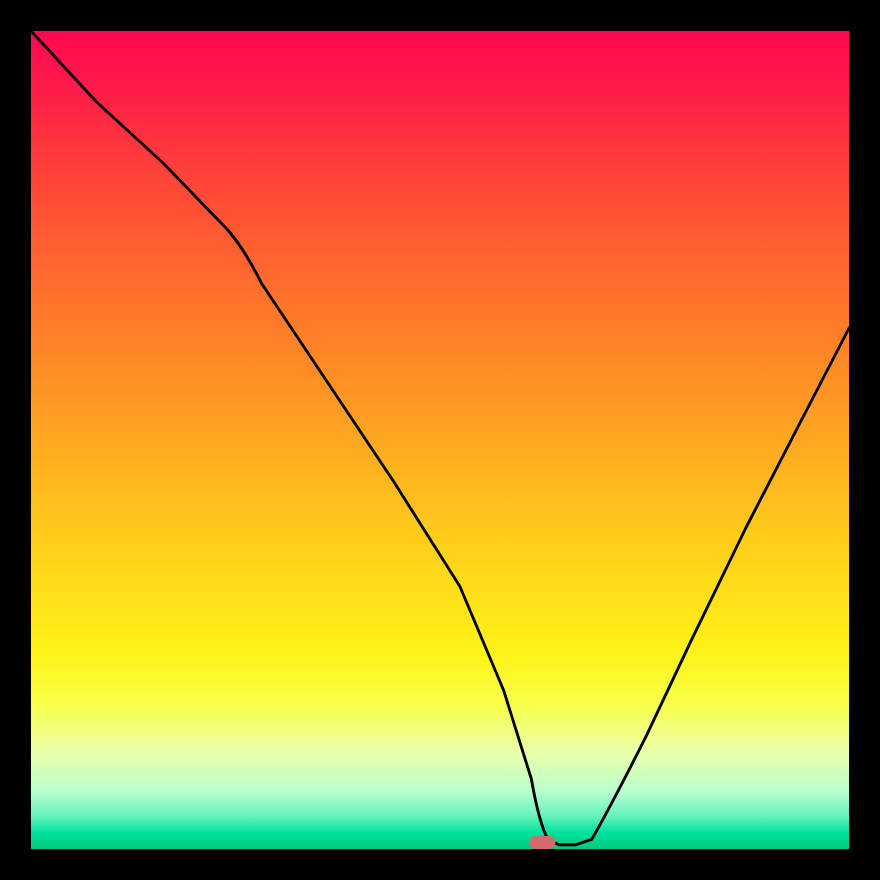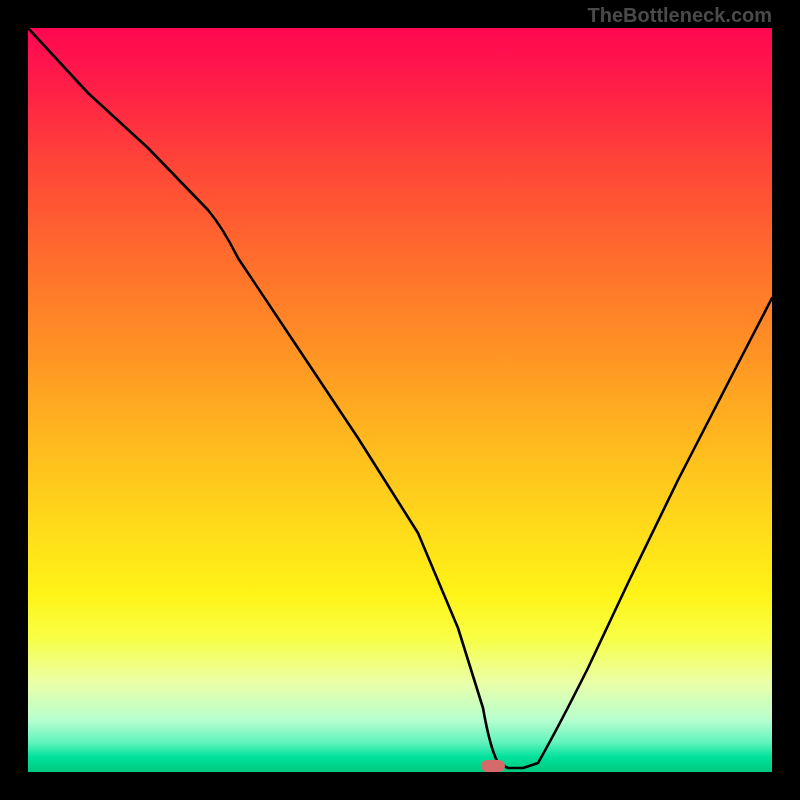--- a/index.html
+++ b/index.html
@@ -102,15 +102,14 @@
                Q 530 700 560 640
                L 600 555
                L 650 452
                L 700 355
                L 744 270"></path>
     </svg>
 
     <div class="marker" id="marker" style="left: 62.5%; top: 99.2%; background: rgb(212, 106, 106);"></div>
   </div>
 
-  <div class="attribution">TheBottleneck.com</div>
 
 </div>
 
 </body></html>

